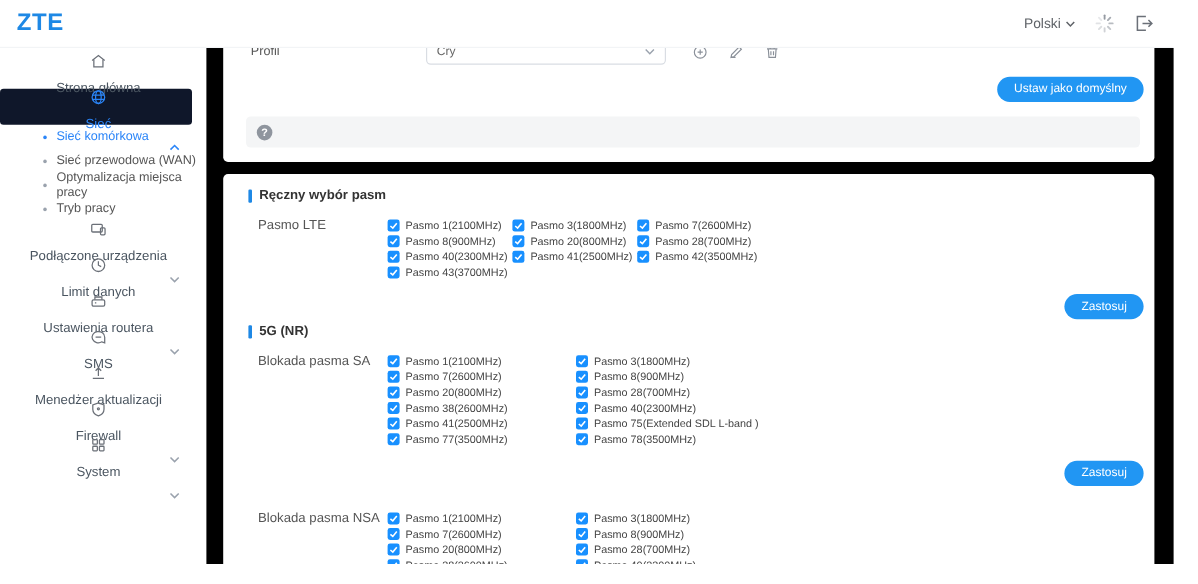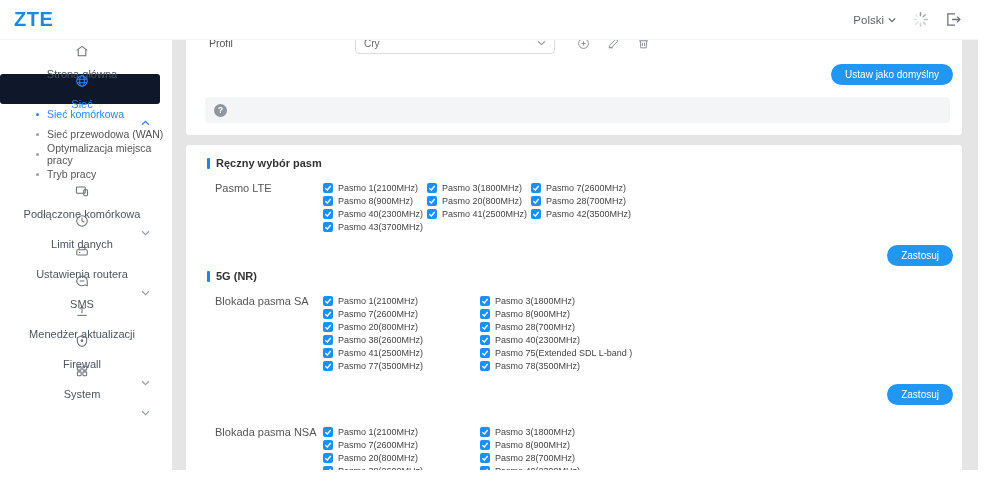--- a/index.html
+++ b/index.html
@@ -9,21 +9,21 @@
   
   .header { height:40px; display:flex; align-items:center; padding:0 16px 0 14px; background:#fff; border-bottom:1px solid #f2f4f6; }
   .logo { color:#1e88e5; font-weight:bold; font-size:20px; letter-spacing:.5px; }
   .header-right { margin-left:auto; display:flex; align-items:center; gap:16px; color:#5f6368; }
   .lang { font-size:11.5px; display:flex; align-items:center; gap:4px; cursor:pointer; }
   .icon-btn { display:flex; align-items:center; cursor:pointer; }
 
   
   .body-row { display:flex; height:430px; }
   .sidebar { width:172px; background:#fff; padding-top:4px; flex:none; }
-  .main { position:relative; flex:none; width:806px; height:430px; background:#e5e5e5; overflow:hidden; padding:0 16px 0 14px; }
+  .main { position:relative; flex:none; width:806px; height:430px; background:#000000; overflow:hidden; padding:0 16px 0 14px; }
 
   
   .side-item { height:30px; display:flex; align-items:center; gap:10px; padding:0 10px 0 14px; font-size:11px; color:#4a5560; cursor:pointer; margin-right:12px; border-radius:3px;flex-direction:column; }
   .side-item .chev { margin-left:auto; color:#9aa2ad; }
   .side-item.active { background:#0f172a; color:#2b85f8; }
   .side-item.active .chev { color:#2b85f8; }
   .side-item svg { flex:none; }
   .sub-item { height:20px; display:flex; align-items:center; gap:8px; padding-left:36px; font-size:10.5px; color:#555; cursor:pointer; }
   .sub-item .dot { width:3px; height:3px; border-radius:50%; background:#9aa2ad; flex:none; }
   .sub-item.active { color:#2b85f8;text-align:right; }
@@ -137,21 +137,21 @@
         <span class="dot"></span>
         <span>Tryb pracy</span>
       </div>
 
 
       <div class="side-item">
         <svg width="14" height="14" viewBox="0 0 24 24" fill="none" stroke="#6b7078" stroke-width="1.8">
             <rect x="2.5" y="5" width="15" height="11" rx="1.5"></rect>
             <rect x="15" y="10" width="6.5" height="10" rx="1.5"></rect>
           </svg>
-        <span>Podłączone komórkowa</span>
+        <span>Podłączone urządzenia</span>
         <svg class="chev" width="9" height="6" viewBox="0 0 10 7">
             <path d="M1 1.5 L5 5.5 L9 1.5" fill="none" stroke="currentColor" stroke-width="1.5"></path>
           </svg>
       </div>
 
       <div class="side-item">
         <svg width="14" height="14" viewBox="0 0 24 24" fill="none" stroke="#6b7078" stroke-width="1.8">
             <circle cx="12" cy="12" r="9"></circle>
             <path d="M12 6.5 V12 L16 14"></path>
           </svg>

